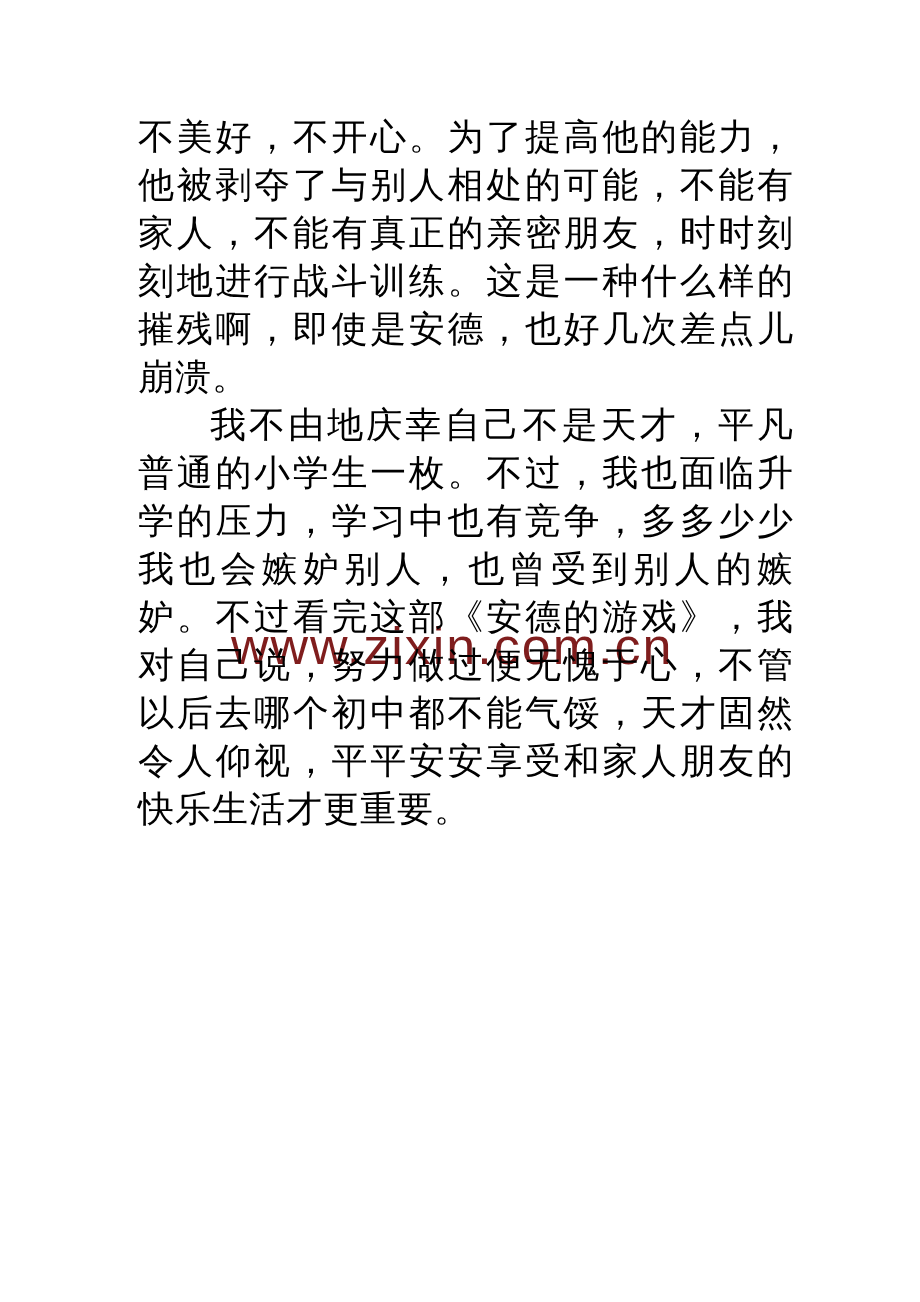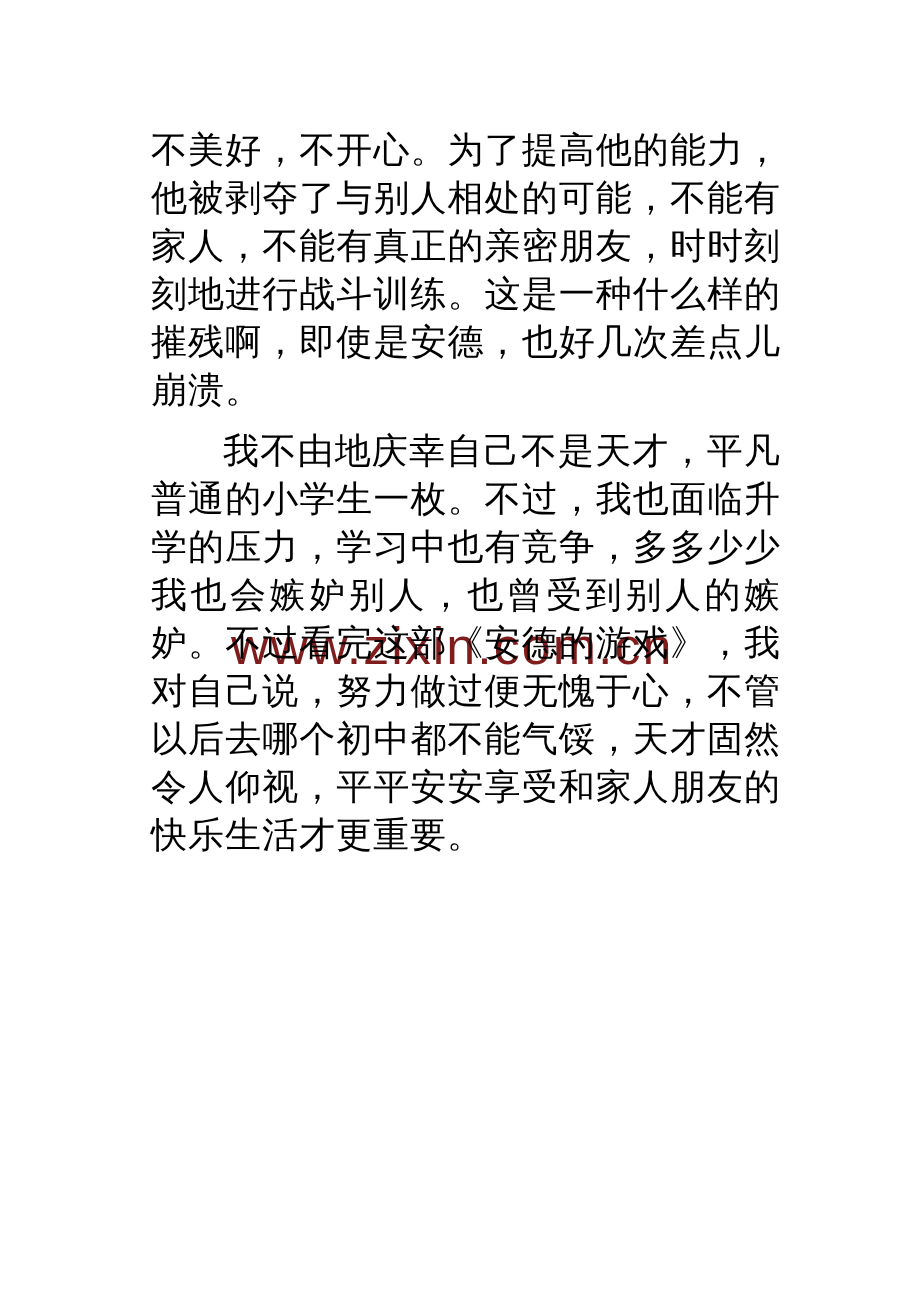--- a/index.html
+++ b/index.html
@@ -41,21 +41,21 @@
     top: 113px;
     width: 656px;
     z-index: 2;
     color: #000000;
     font-size: 36px;
     line-height: 48px;
     text-align: justify;
     letter-spacing: 1px;
   }
   .content p {
-    margin: 13px;
+    margin: 0;
     padding: 0;
   }
   .content p.indent {
     text-indent: 2em;
   }
 </style>
 </head>
 <body>
 
 <div class="page">

